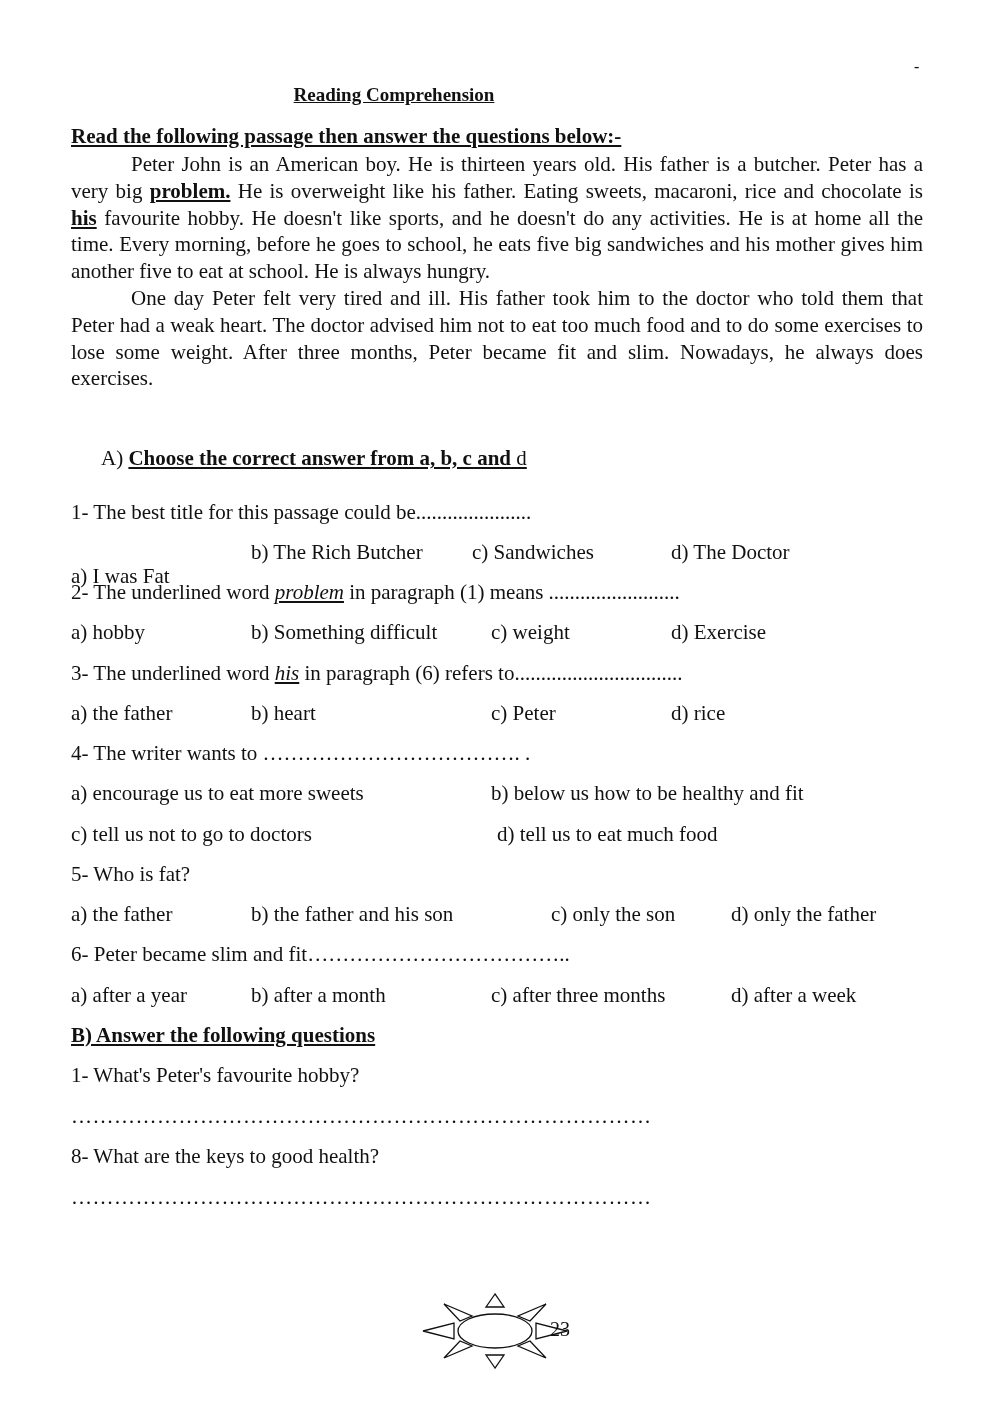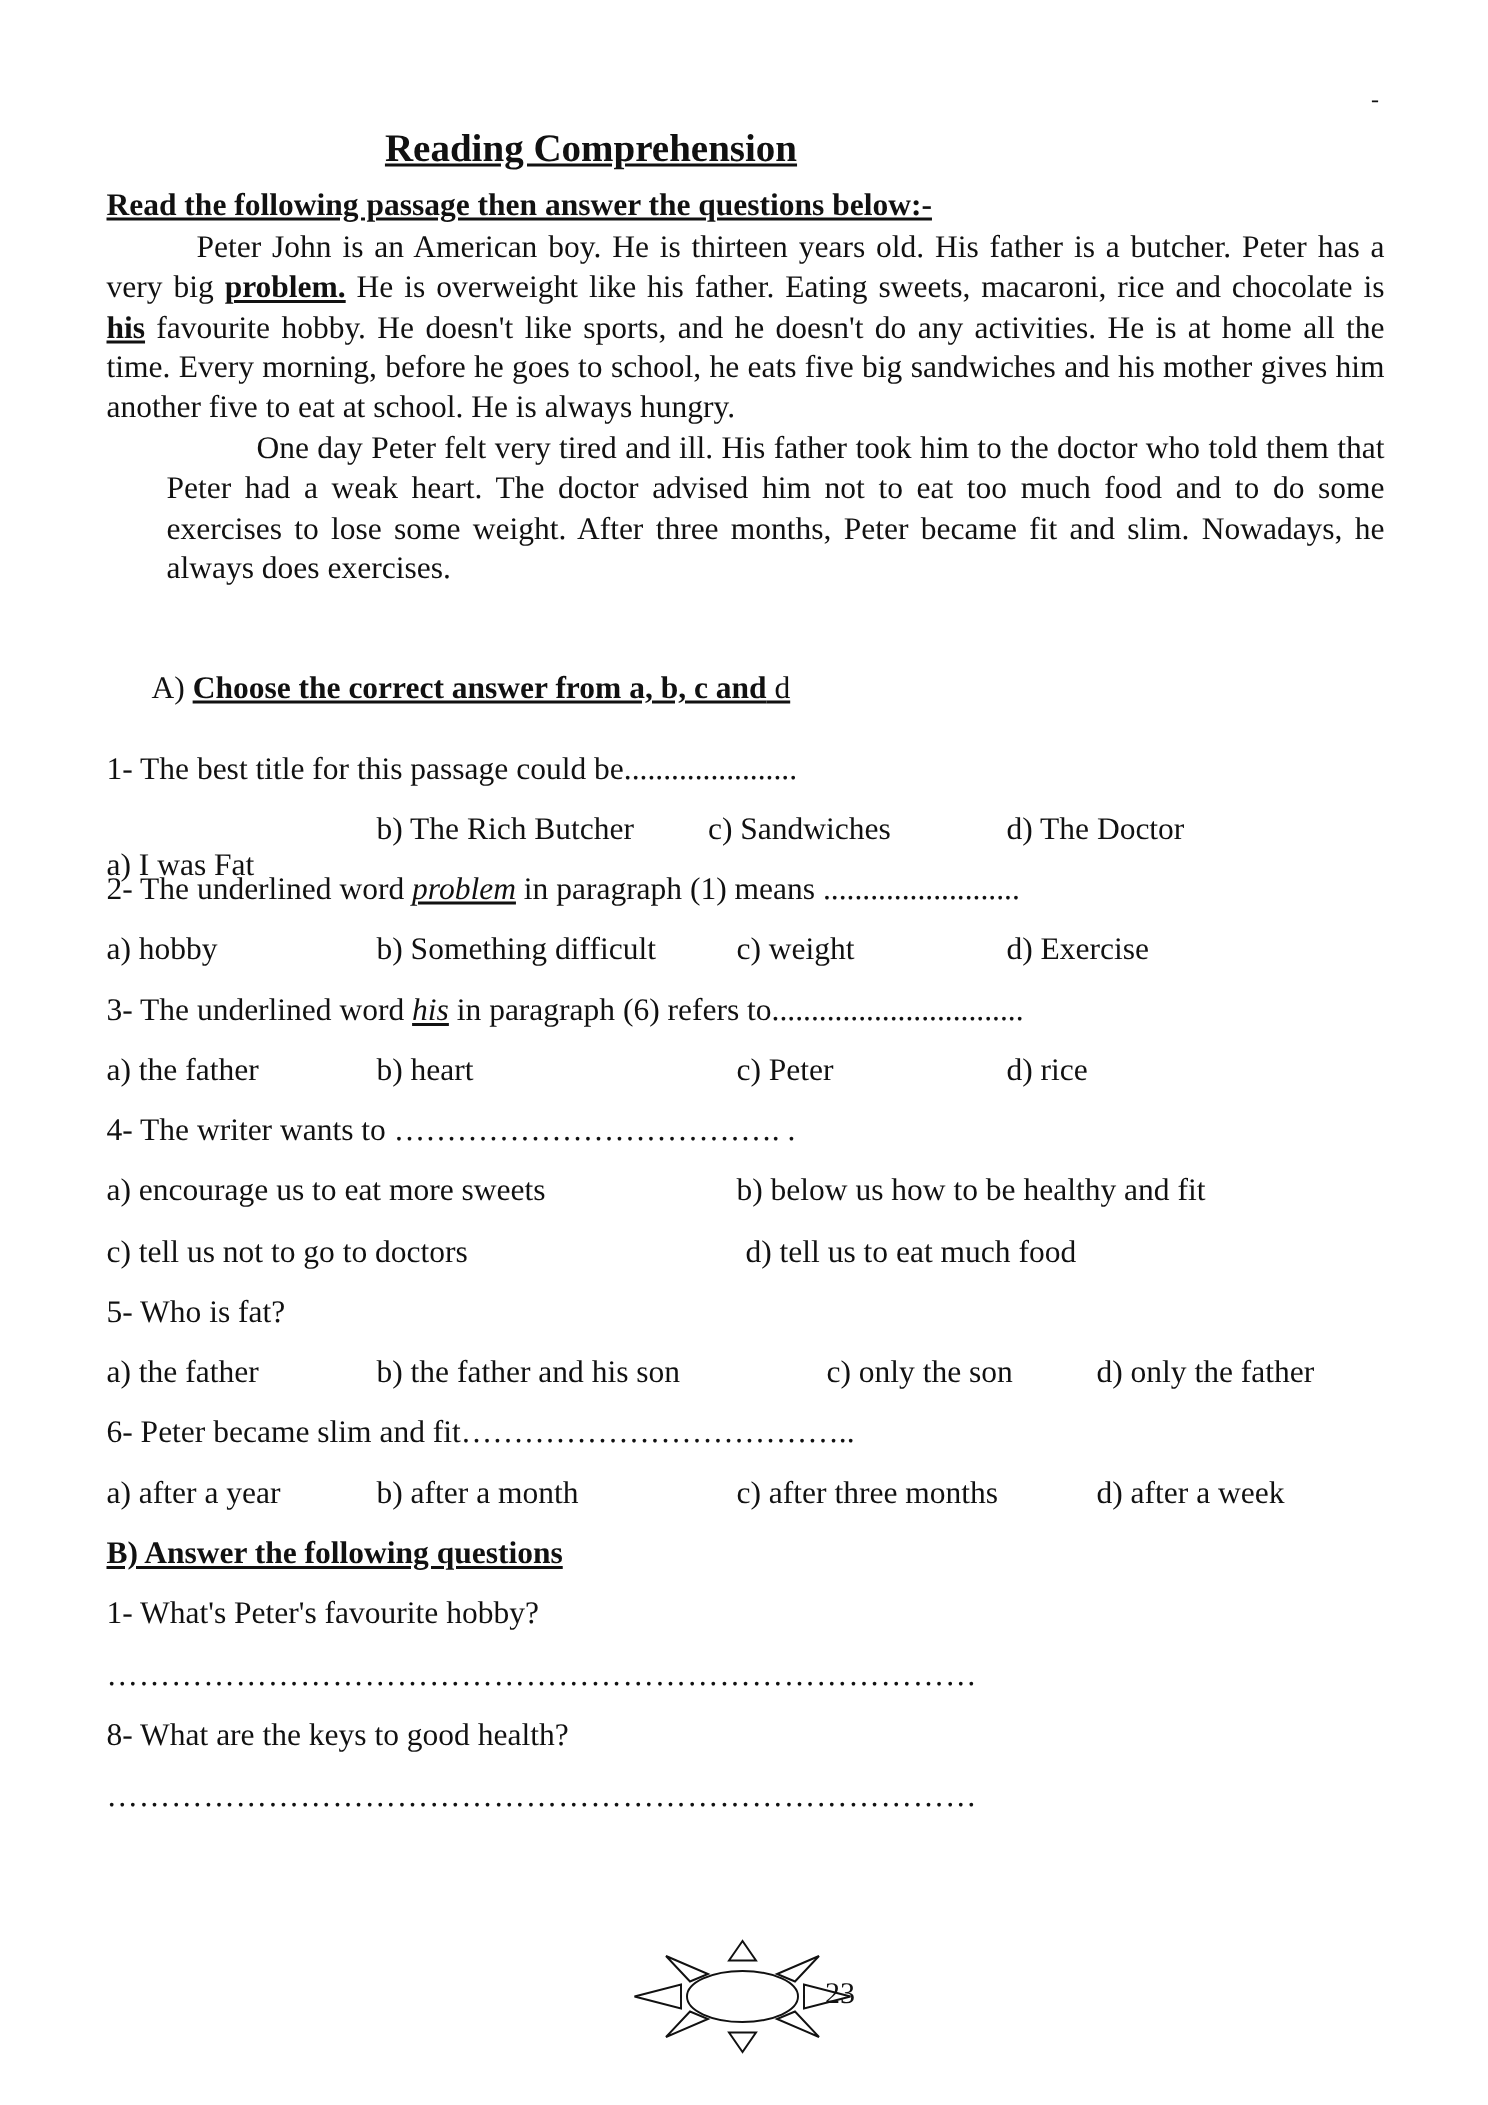--- a/index.html
+++ b/index.html
@@ -5,25 +5,25 @@
   html, body { margin: 0; padding: 0; background: #ffffff; }
   body {
     width: 992px; height: 1403px; position: relative; overflow: hidden;
     font-family: "Liberation Serif", "DejaVu Serif", serif;
     color: #111; font-size: 21px;
   }
   .abs { position: absolute; white-space: nowrap; }
   .b { font-weight: bold; text-align: right; }
   .u { text-decoration: underline; text-underline-offset: 2px; }
   .dash { left: 914px; top: 58px; font-size: 16px; }
-  .title { left: 0; width: 788px; text-align: center; top: 84px; font-weight: bold; text-decoration: underline; font-size: 26px; }
+  .title { left: 0; width: 788px; text-align: center; top: 84px; font-weight: bold; text-decoration: underline; font-size: 19px; }
   .instr { left: 71px; top: 124px; font-weight: bold; text-decoration: underline; }
   .passage { position: absolute; left: 71px; width: 852px; top: 151px; line-height: 26.8px; text-align: justify; }
   .passage p { margin: 0; text-indent: 60px; }
-  .passage .p2 { margin-top: 0; margin-left: 40px; }
+  .passage .p2 { margin-top: 0; }
   .secA { left: 101px; top: 446px; }
   .q { left: 71px; font-weight: normal; }
   .opt { }
   .dots { left: 71px; letter-spacing: 0.5px; }
   .sun { position: absolute; left: 420px; top: 1290px; width: 150px; height: 82px; }
   .pagenum { position: absolute; left: 420px; top: 1318px; width: 150px; text-align: right; font-size: 20px; }
 </style>
 </head>
 <body>
 

